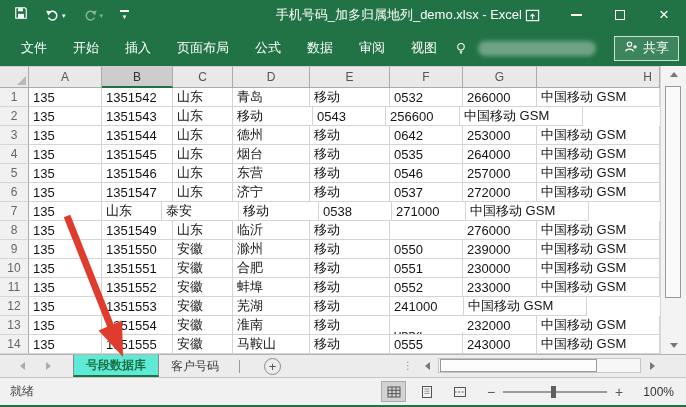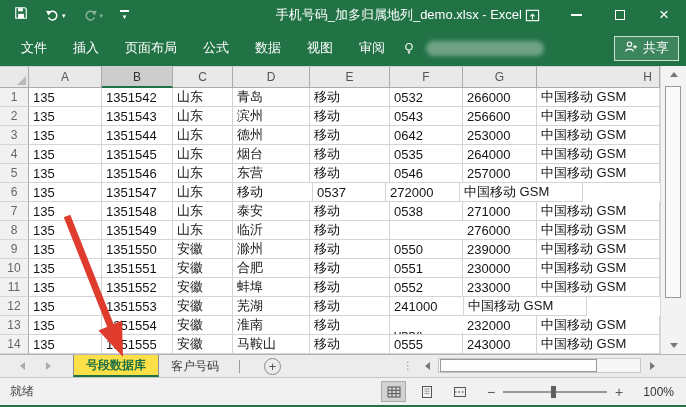--- a/index.html
+++ b/index.html
@@ -43,21 +43,21 @@
   .tri-down{width:0;height:0;border-left:4px solid transparent;border-right:4px solid transparent;border-top:5px solid #777;}
   .tri-left{width:0;height:0;border-top:4px solid transparent;border-bottom:4px solid transparent;border-right:5px solid #777;}
   .tri-right{width:0;height:0;border-top:4px solid transparent;border-bottom:4px solid transparent;border-left:5px solid #777;}
   .vthumb{position:absolute;left:4px;top:20px;width:16px;height:212px;background:#fafafa;border:1px solid #9a9a9a;box-sizing:border-box;}
   
   .tabbar{position:absolute;top:354px;left:0;right:0;height:23px;background:#ececec;border-top:1px solid #b3b3b3;
     box-sizing:border-box;display:flex;align-items:center;font-size:12px;}
   .navarrows{display:flex;align-items:center;gap:21px;padding-left:20px;opacity:.55;}
   .stabs{display:flex;align-items:stretch;height:100%;margin-left:22px;}
   .stab{padding:0 12px;display:flex;align-items:center;color:#3a3a3a;white-space:nowrap;}
-  .stab.active{background:#fde047;color:#1e7145;font-weight:bold;border-left:1px solid #8a8a8a;border-right:1px solid #8a8a8a;
+  .stab.active{background:#5eead4;color:#1e7145;font-weight:bold;border-left:1px solid #8a8a8a;border-right:1px solid #8a8a8a;
     border-bottom:2px solid #1e7145;box-sizing:border-box;}
   .tabsep{width:1px;height:13px;background:#9a9a9a;align-self:center;margin:0 8px;}
   .addsheet{width:17px;height:17px;border:1px solid #8a8a8a;border-radius:50%;color:#555;display:flex;align-items:center;
     justify-content:center;font-size:13px;line-height:13px;margin-left:16px;box-sizing:border-box;}
   .hscroll{position:absolute;left:403px;right:27px;top:357px;height:17px;display:flex;align-items:center;gap:4px;}
   .splitter{color:#8a8a8a;font-size:10px;letter-spacing:-1px;margin-right:4px;}
   .harr{width:14px;height:15px;display:flex;align-items:center;justify-content:center;}
   .htrack{flex:1;position:relative;height:15px;background:#f7f7f7;border:1px solid #c6c6c6;box-sizing:border-box;}
   .hthumb{position:absolute;left:1px;top:0;width:78%;height:13px;background:#fdfdfd;border:1px solid #9a9a9a;box-sizing:border-box;}
   
@@ -122,26 +122,27 @@
       <div class="winbtn">
           <span style="width:10px;height:10px;border:1.4px solid #fff;display:inline-block;box-sizing:border-box;"></span>
         </div>
       <div class="winbtn" style="font-size:17px;">×</div>
     </div>
   </div>
 
   <div class="ribbon">
     <div class="rtabs">
         <div class="rtab">文件</div>
+        <div class="rtab">开始</div>
         <div class="rtab">插入</div>
         <div class="rtab">页面布局</div>
         <div class="rtab">公式</div>
         <div class="rtab">数据</div>
+        <div class="rtab">审阅</div>
         <div class="rtab">视图</div>
-        <div class="rtab">审阅</div>
       </div>
     <span class="bulb">
       <svg width="14" height="15" viewBox="0 0 16 16">
           <circle cx="8" cy="6" r="3.7" fill="none" stroke="#fff" stroke-width="1.3"></circle>
           <path d="M6.4 11.2 h3.2 M6.8 13 h2.4" stroke="#fff" stroke-width="1.2" fill="none"></path>
         </svg>
     </span>
     <div class="smudge"></div>
     <div class="sharebtn">
       <span>
@@ -179,21 +180,20 @@
         <div class="cell" style="width: 80px;">移动</div>
         <div class="cell" style="width: 73px;">0532</div>
         <div class="cell" style="width: 74px;">266000</div>
         <div class="cell" style="width: 123px;">中国移动 GSM</div>
       </div>
       <div class="row">
         <div class="rownum">2</div>
         <div class="cell" style="width: 73px;">135</div>
         <div class="cell" style="width: 71px;">1351543</div>
         <div class="cell" style="width: 60px;">山东</div>
-        <div class="cell" style="width: 77px;">滨州</div>
         <div class="cell" style="width: 80px;">移动</div>
         <div class="cell" style="width: 73px;">0543</div>
         <div class="cell" style="width: 74px;">256600</div>
         <div class="cell" style="width: 123px;">中国移动 GSM</div>
       </div>
       <div class="row">
         <div class="rownum">3</div>
         <div class="cell" style="width: 73px;">135</div>
         <div class="cell" style="width: 71px;">1351544</div>
         <div class="cell" style="width: 60px;">山东</div>
@@ -223,29 +223,29 @@
         <div class="cell" style="width: 80px;">移动</div>
         <div class="cell" style="width: 73px;">0546</div>
         <div class="cell" style="width: 74px;">257000</div>
         <div class="cell" style="width: 123px;">中国移动 GSM</div>
       </div>
       <div class="row">
         <div class="rownum">6</div>
         <div class="cell" style="width: 73px;">135</div>
         <div class="cell" style="width: 71px;">1351547</div>
         <div class="cell" style="width: 60px;">山东</div>
+        <div class="cell" style="width: 77px;">济宁</div>
         <div class="cell" style="width: 80px;">移动</div>
         <div class="cell" style="width: 73px;">0537</div>
         <div class="cell" style="width: 74px;">272000</div>
         <div class="cell" style="width: 123px;">中国移动 GSM</div>
       </div>
       <div class="row">
         <div class="rownum">7</div>
         <div class="cell" style="width: 73px;">135</div>
-        <div class="cell" style="width: 71px;">1351548</div>
         <div class="cell" style="width: 60px;">山东</div>
         <div class="cell" style="width: 77px;">泰安</div>
         <div class="cell" style="width: 80px;">移动</div>
         <div class="cell" style="width: 73px;">0538</div>
         <div class="cell" style="width: 74px;">271000</div>
         <div class="cell" style="width: 123px;">中国移动 GSM</div>
       </div>
       <div class="row">
         <div class="rownum">8</div>
         <div class="cell" style="width: 73px;">135</div>

